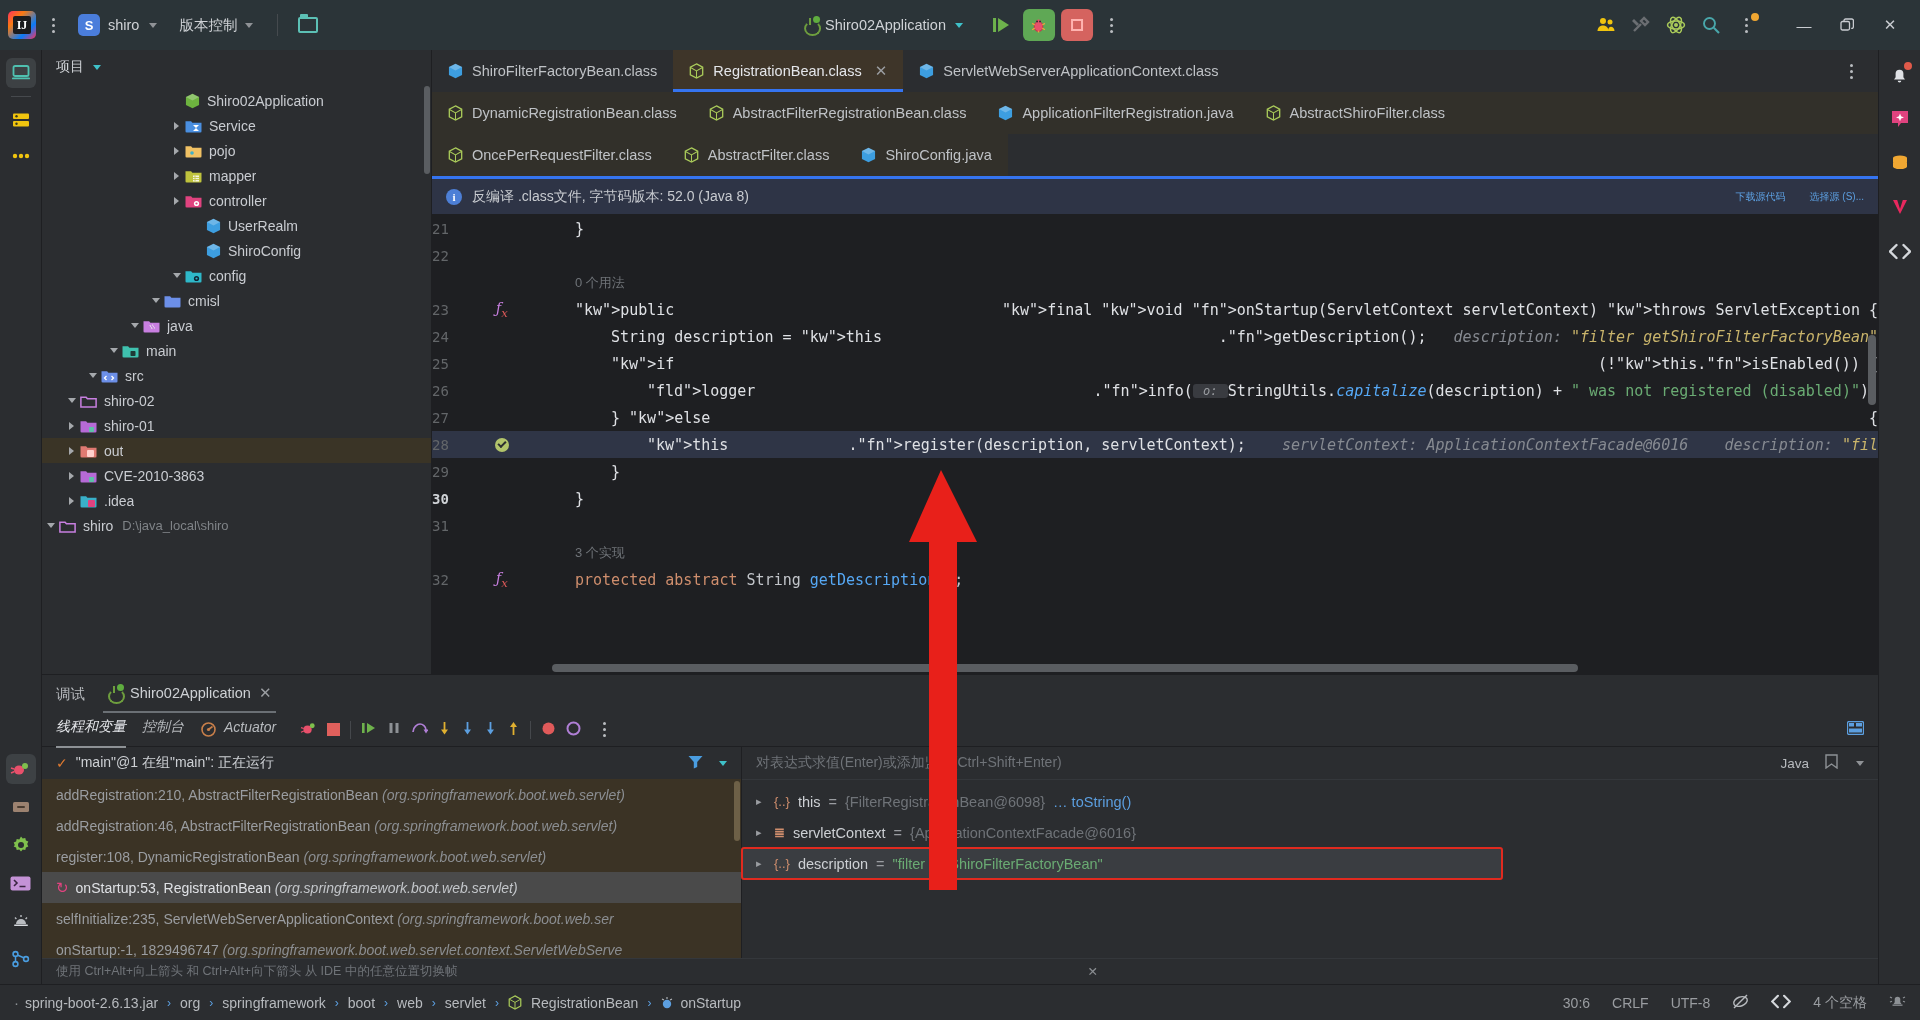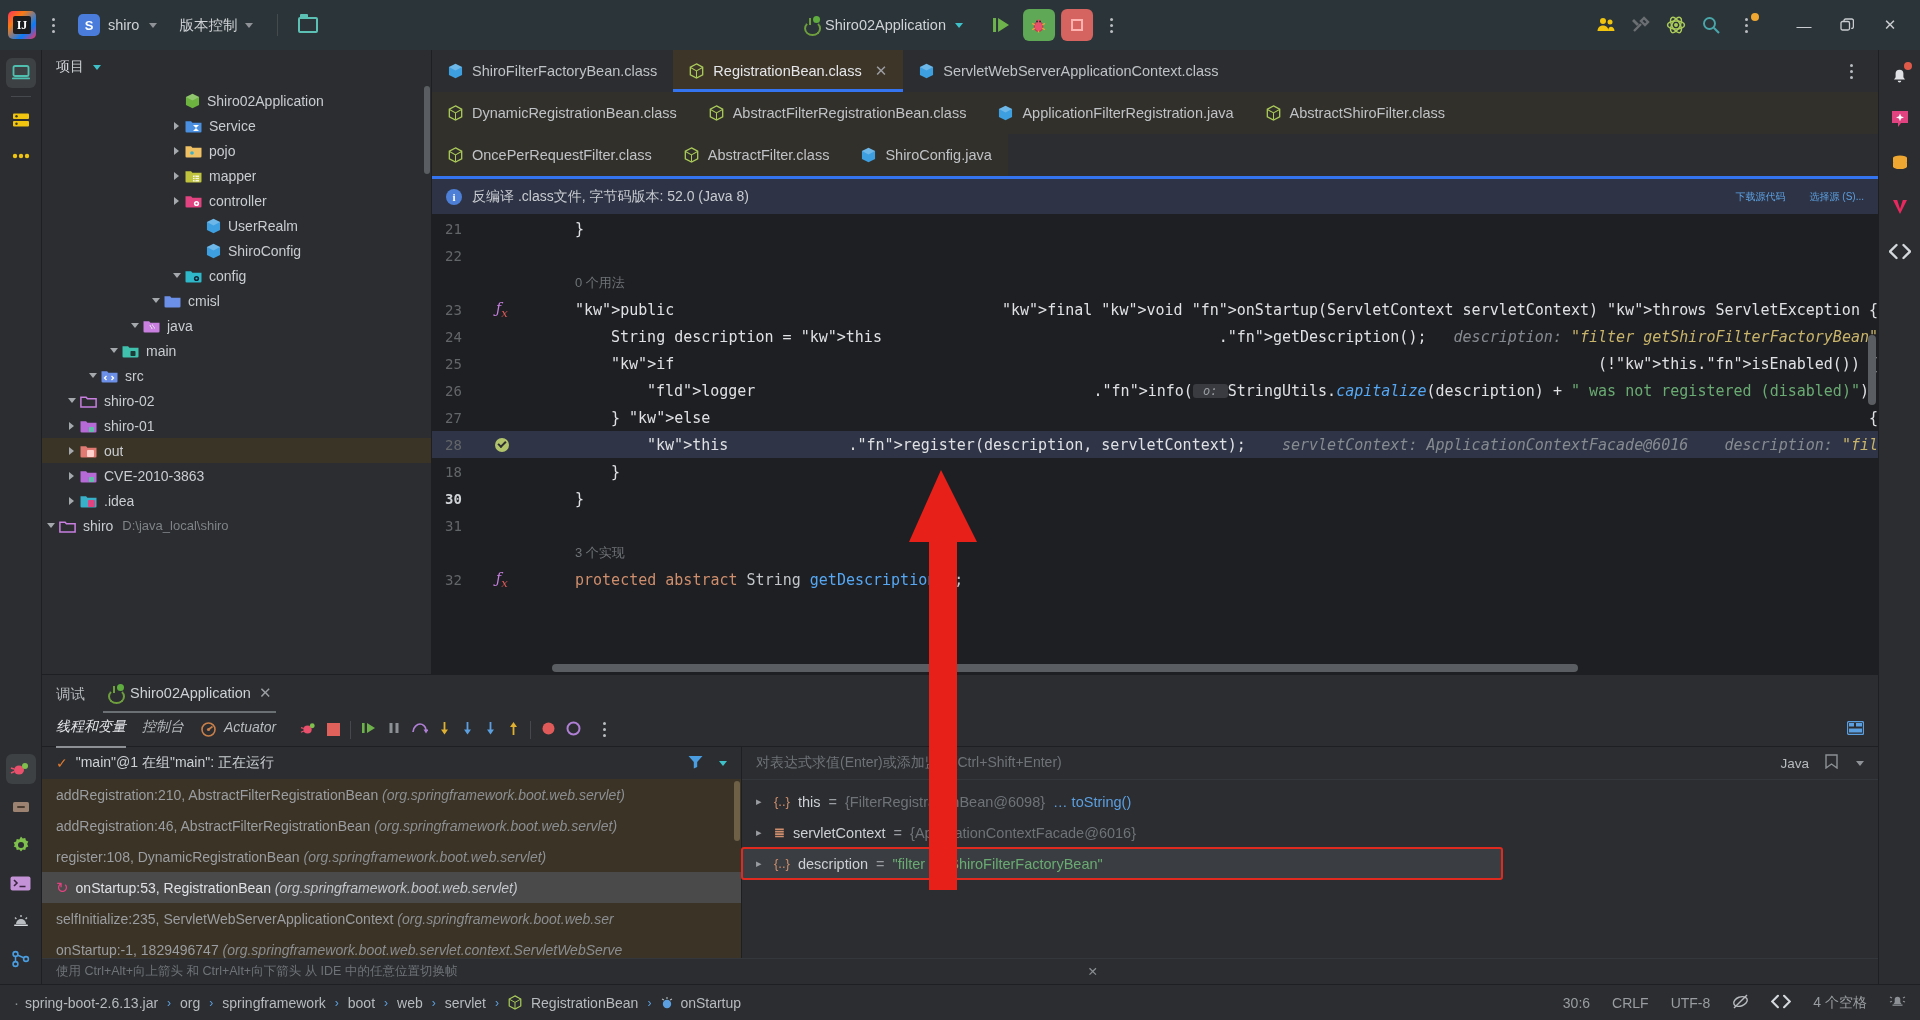--- a/index.html
+++ b/index.html
@@ -110,21 +110,21 @@
   .info-ic{width:16px;height:16px;border-radius:50%;background:#4d7fd6;color:#fff;font-size:11px;font-weight:700;
     display:flex;align-items:center;justify-content:center;font-family:"Liberation Serif",serif;}
   .banner-links{margin-left:auto;display:flex;gap:24px;}
   .banner-links a{color:#5c9fe0;text-decoration:none;font-size:10px;cursor:pointer;text-align:center;}
 
   
   .code-area { flex:1; position:relative; overflow:hidden; background:#1e1f22;
     font-family:"DejaVu Sans Mono","Liberation Mono",monospace; font-size:15px; }
   .cline { display:flex; height:27px; align-items:center; white-space:pre; }
   .cline.hl { background:#2f3546; }
-  .gut { width:55px;flex:0 0 55px;text-align:center;padding-right:12px;color:#636669;font-size:14px;
+  .gut { width:55px;flex:0 0 55px;text-align:left;padding-right:12px;color:#636669;font-size:14px;
     font-family:"DejaVu Sans Mono",monospace;}
   .gut.cur { color:#cfd2d6; font-weight:bold; }
   .gmark { width:30px;flex:0 0 30px;display:flex;align-items:center;justify-content:center;}
   .ctext { padding-left:22px; flex:1; overflow:hidden; position:relative;}
   .kw{color:#cf8e6d;} .fn{color:#56a8f5;} .str{color:#6aab73;} .id{color:#c2c5ca;} .hintlbl{color:#868a91;font-style:italic;}
   .strhint{color:#c9b46b;font-style:italic;}
   .usage { color:#6f7378; font-size:13px; font-family:"Liberation Sans",sans-serif;}
   .code-hscroll{position:absolute;left:120px;right:300px;bottom:2px;height:8px;background:#5a5d61;border-radius:4px;}
   .code-vscroll{position:absolute;right:2px;top:120px;width:8px;height:70px;background:#5a5d61;border-radius:4px;}
   .brkpt{width:14px;height:14px;border-radius:50%;background:#b2c46b;display:flex;align-items:center;justify-content:center;}
@@ -644,21 +644,21 @@
 
           <div class="cline"><span class="gut">21</span><span class="gmark"></span><span class="ctext" style="padding-left:22px"><span style="display:inline-block;width:36px"></span>}</span></div>
               <div class="cline"><span class="gut">22</span><span class="gmark"></span><span class="ctext" style="padding-left:22px"><span style="display:inline-block;width:0px"></span></span></div>
               <div class="cline"><span class="gut"></span><span class="gmark"></span><span class="ctext" style="padding-left:22px"><span style="display:inline-block;width:36px"></span><span class="usage">0 个用法</span></span></div>
               <div class="cline"><span class="gut">23</span><span class="gmark"><span style="color:#c87fe0;font-style:italic;font-size:14px;font-family:'DejaVu Serif',serif;">ƒ<sub style="color:#e05a5a;">x</sub></span></span><span class="ctext" style="padding-left:22px"><span style="display:inline-block;width:36px"></span><span class="&lt;span">"kw"</span>&gt;public</span> <span class="&lt;span">"kw"</span>&gt;final <span class="&lt;span">"kw"</span>&gt;void <span class="&lt;span">"fn"</span>&gt;onStartup(ServletContext servletContext) <span class="&lt;span">"kw"</span>&gt;throws ServletException {</div>
               <div class="cline"><span class="gut">24</span><span class="gmark"></span><span class="ctext" style="padding-left:22px"><span style="display:inline-block;width:72px"></span>String description = <span class="&lt;span">"kw"</span>&gt;this</span>.<span class="&lt;span">"fn"</span>&gt;getDescription();<span class="hintlbl">   description: </span><span class="strhint">"filter getShiroFilterFactoryBean"</span></div>
               <div class="cline"><span class="gut">25</span><span class="gmark"></span><span class="ctext" style="padding-left:22px"><span style="display:inline-block;width:72px"></span><span class="&lt;span">"kw"</span>&gt;if</span> (!<span class="&lt;span">"kw"</span>&gt;this.<span class="&lt;span">"fn"</span>&gt;isEnabled()) {</div>
               <div class="cline"><span class="gut">26</span><span class="gmark"></span><span class="ctext" style="padding-left:22px"><span style="display:inline-block;width:108px"></span><span class="&lt;span">"fld"</span>&gt;logger</span>.<span class="&lt;span">"fn"</span>&gt;info(<span style="background:#393b40;color:#9a9da1;border-radius:3px;padding:0 3px;font-style:italic;font-size:12px;"> o: </span>StringUtils.<span class="fn" style="font-style:italic">capitalize</span>(description) + <span class="str">" was not registered (disabled)"</span>);</div>
               <div class="cline"><span class="gut">27</span><span class="gmark"></span><span class="ctext" style="padding-left:22px"><span style="display:inline-block;width:72px"></span>} <span class="&lt;span">"kw"</span>&gt;else</span> {</div>
               <div class="cline hl"><span class="gut">28</span><span class="gmark"><span class="brkpt"></span></span><span class="ctext" style="padding-left:22px"><span style="display:inline-block;width:108px"></span><span class="&lt;span">"kw"</span>&gt;this</span>.<span class="&lt;span">"fn"</span>&gt;register(description, servletContext);<span class="hintlbl">    servletContext: ApplicationContextFacade@6016</span><span class="hintlbl">    description: </span><span class="strhint">"fil</span></div>
-              <div class="cline"><span class="gut">18</span><span class="gmark"></span><span class="ctext" style="padding-left:22px"><span style="display:inline-block;width:72px"></span>}</span></div>
+              <div class="cline"><span class="gut">29</span><span class="gmark"></span><span class="ctext" style="padding-left:22px"><span style="display:inline-block;width:72px"></span>}</span></div>
               <div class="cline"><span class="gut cur">30</span><span class="gmark"></span><span class="ctext" style="padding-left:22px"><span style="display:inline-block;width:36px"></span>}</span></div>
               <div class="cline"><span class="gut">31</span><span class="gmark"></span><span class="ctext" style="padding-left:22px"><span style="display:inline-block;width:0px"></span></span></div>
               <div class="cline"><span class="gut"></span><span class="gmark"></span><span class="ctext" style="padding-left:22px"><span style="display:inline-block;width:36px"></span><span class="usage">3 个实现</span></span></div>
               <div class="cline"><span class="gut">32</span><span class="gmark"><span style="color:#c87fe0;font-style:italic;font-size:14px;font-family:'DejaVu Serif',serif;">ƒ<sub style="color:#e05a5a;">x</sub></span></span><span class="ctext" style="padding-left:22px"><span style="display:inline-block;width:36px"></span><span class="kw">protected abstract</span> <span class="id">String</span> <span class="fn">getDescription</span><span class="id">();</span></span></div>
               <div class="code-vscroll"></div>
               <div class="code-hscroll"></div>
             </div>
         </div>
       </div>
 

